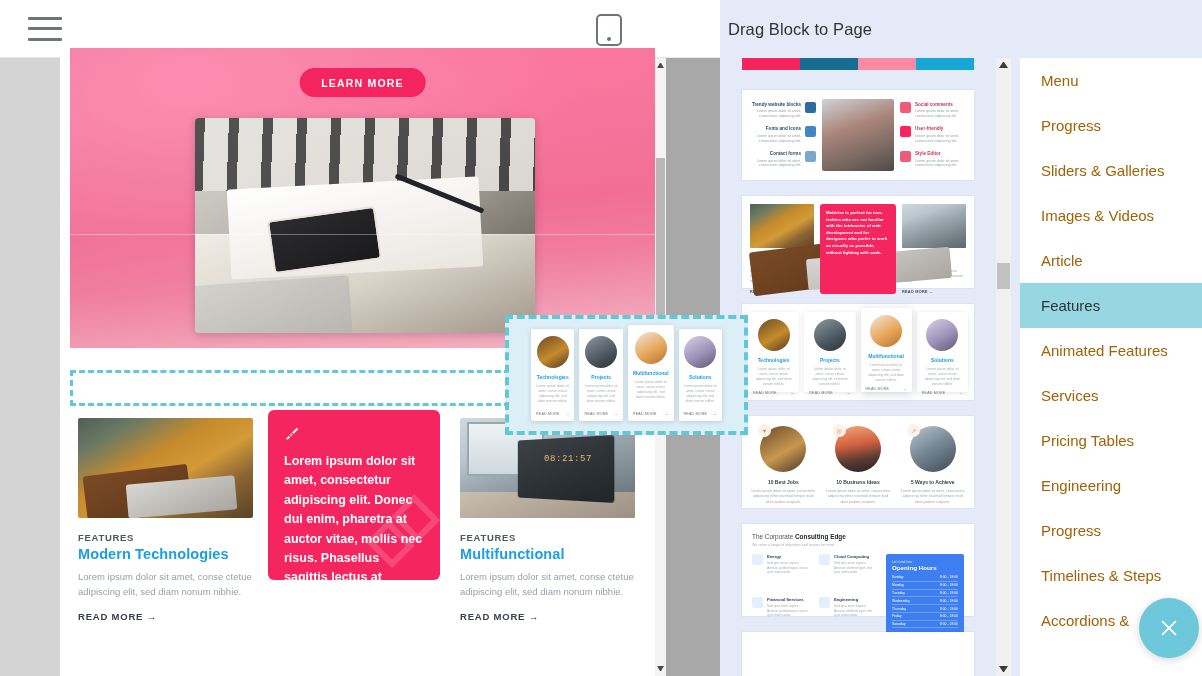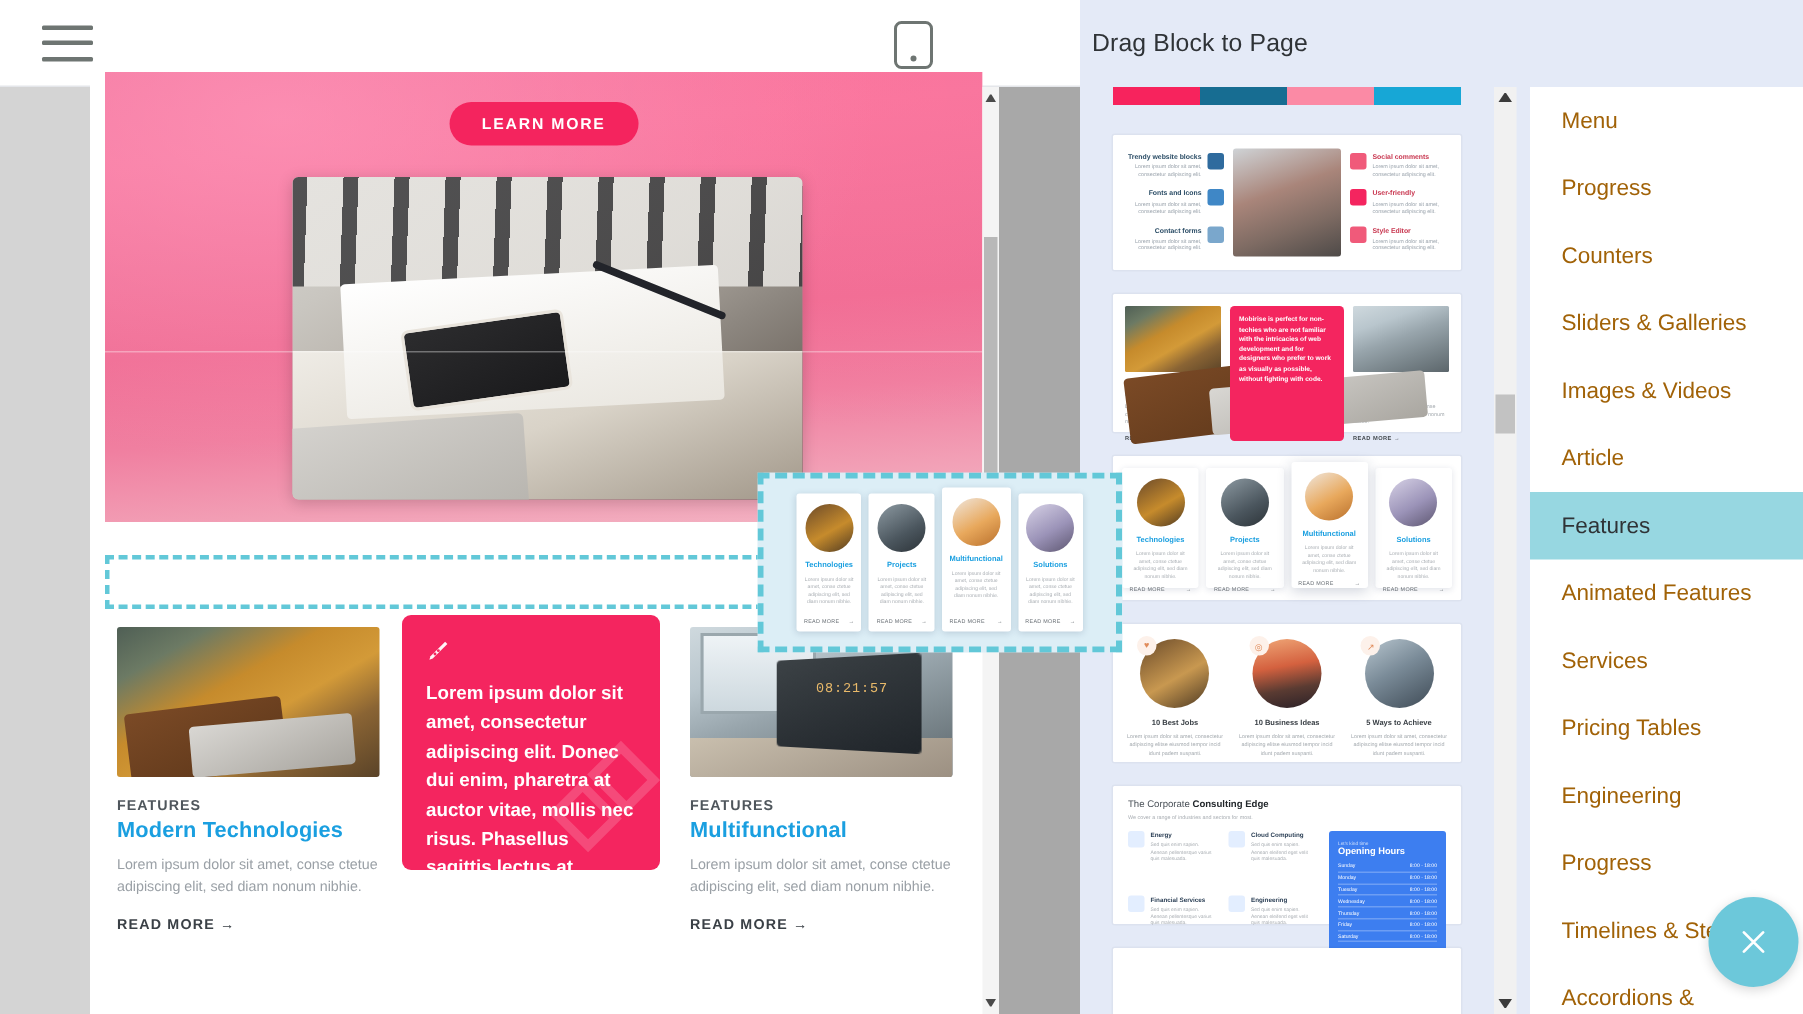--- a/index.html
+++ b/index.html
@@ -533,21 +533,20 @@
 
     <div class="pal-scroll">
       <div class="pa up"></div>
       <div class="pth"></div>
       <div class="pa dn"></div>
     </div>
 
     <div class="cat-menu">
       <div class="cat-item">Menu</div>
       <div class="cat-item">Progress</div>
-      <div class="cat-item">Counters</div>
       <div class="cat-item">Sliders &amp; Galleries</div>
       <div class="cat-item">Images &amp; Videos</div>
       <div class="cat-item">Article</div>
       <div class="cat-item selected">Features</div>
       <div class="cat-item">Animated Features</div>
       <div class="cat-item">Services</div>
       <div class="cat-item">Pricing Tables</div>
       <div class="cat-item">Engineering</div>
       <div class="cat-item">Progress</div>
       <div class="cat-item">Timelines &amp; Steps</div>

